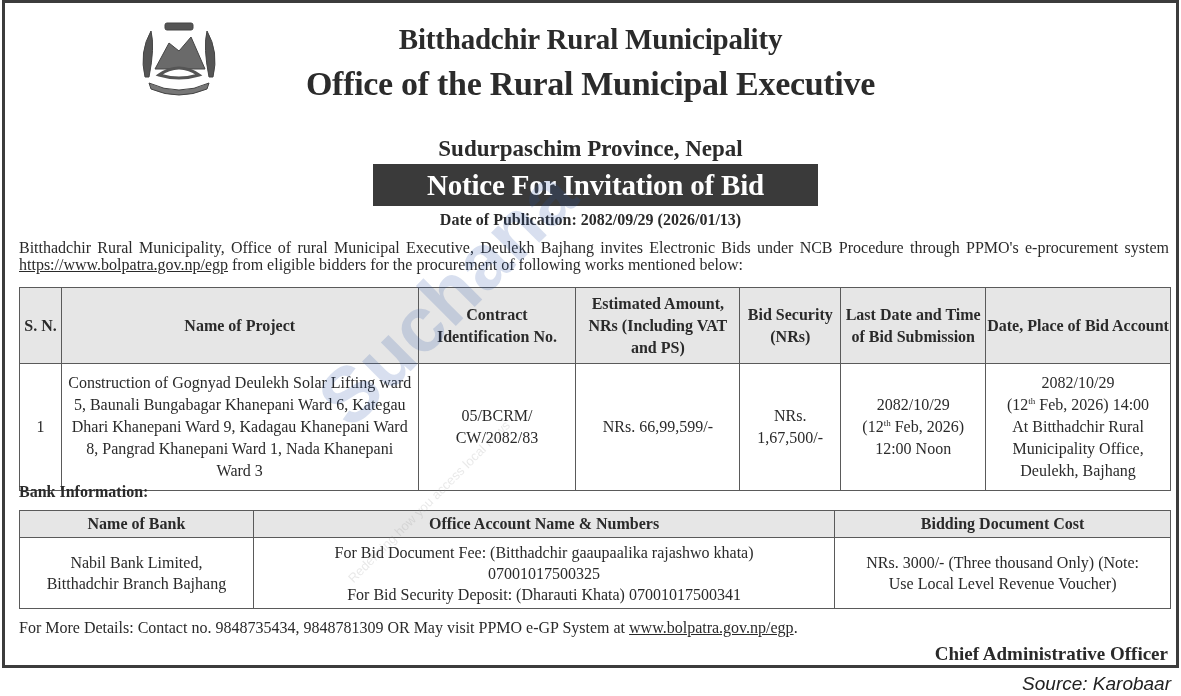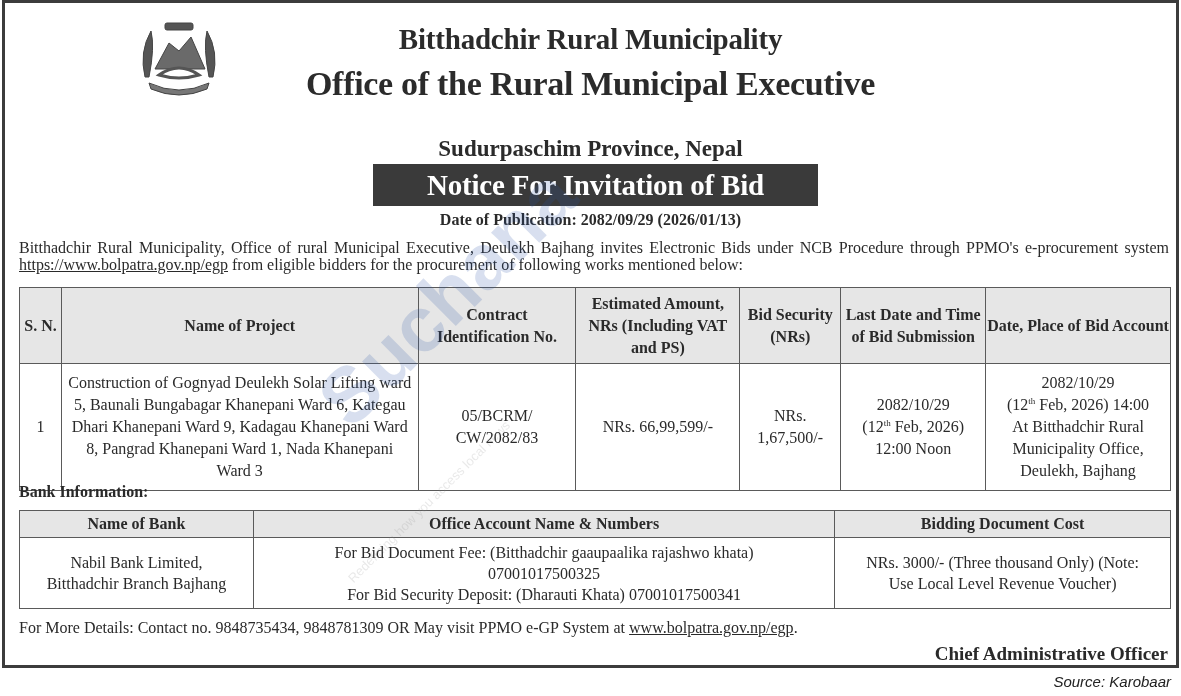--- a/index.html
+++ b/index.html
@@ -35,21 +35,21 @@
   .bids th { height: 76px; }
   .bids td { height: 120px; padding: 8px 4px; }
 
   .bank-label { position: absolute; left: 14px; top: 480px; font-size: 16px; font-weight: bold; }
   .bank { left: 14px; top: 507px; width: 1152px; }
   .bank th { height: 27px; }
   .bank td { height: 71px; line-height: 21px; }
 
   .more { position: absolute; left: 14px; top: 616px; font-size: 16px; }
   .signature { position: absolute; right: 8px; top: 640px; font-size: 19px; font-weight: bold; }
-  .source { position: absolute; right: 10px; top: 673px; font-family: "Liberation Sans", "DejaVu Sans", sans-serif; font-style: italic; font-size: 15px; color: #222; }
+  .source { position: absolute; right: 10px; top: 673px; font-family: "Liberation Sans", "DejaVu Sans", sans-serif; font-style: italic; font-size: 19px; color: #222; }
 
   sup { font-size: 9px; vertical-align: super; line-height: 0; }
   .watermark { position: absolute; pointer-events: none; opacity: 0.18; color: #2c56a8; font-family: "Liberation Sans", sans-serif; font-weight: bold; }
 </style>
 </head>
 <body>
 
 <div class="notice">
 
   <svg class="emblem" viewBox="0 0 88 80">

